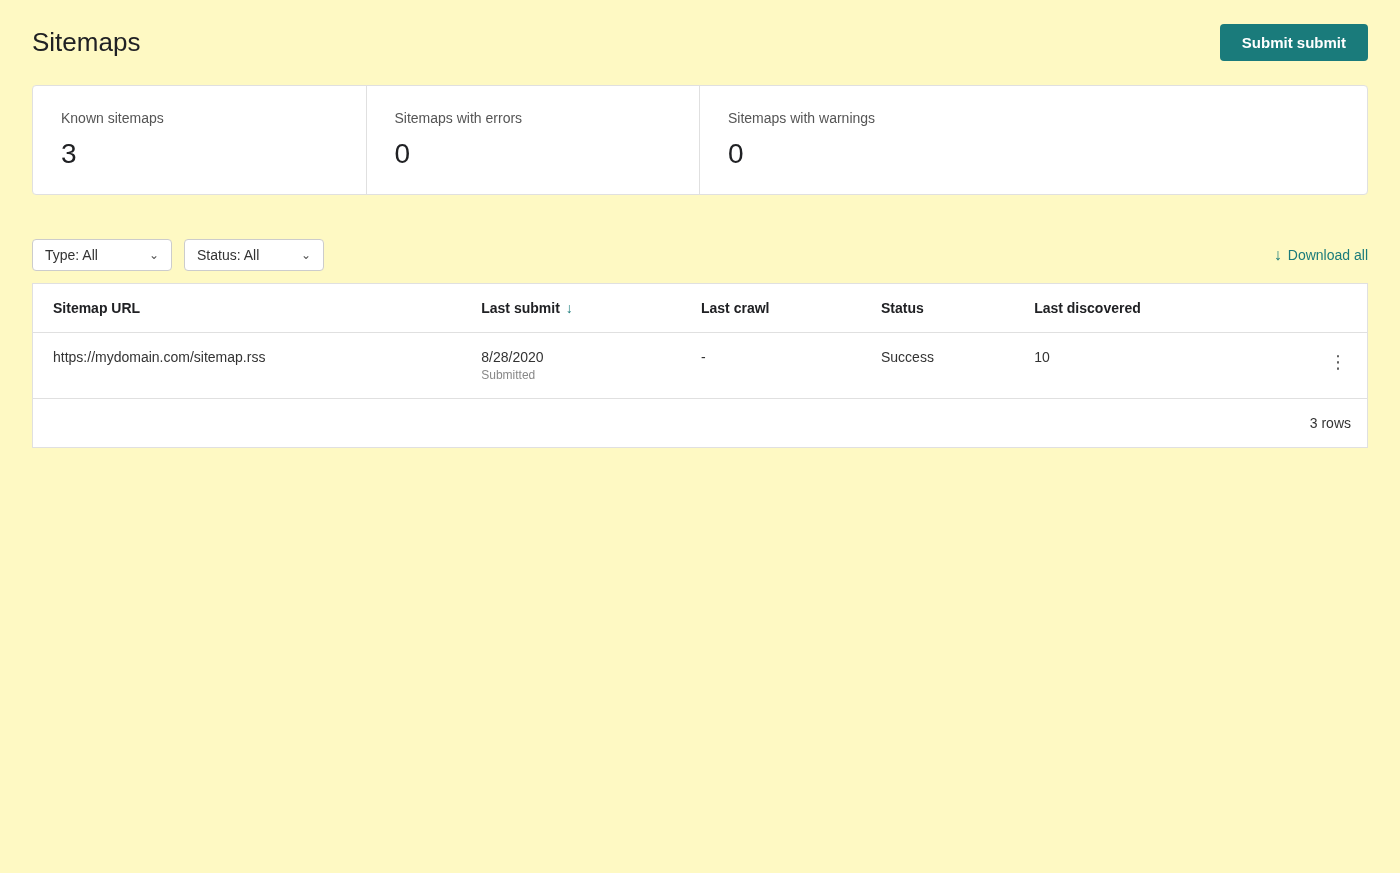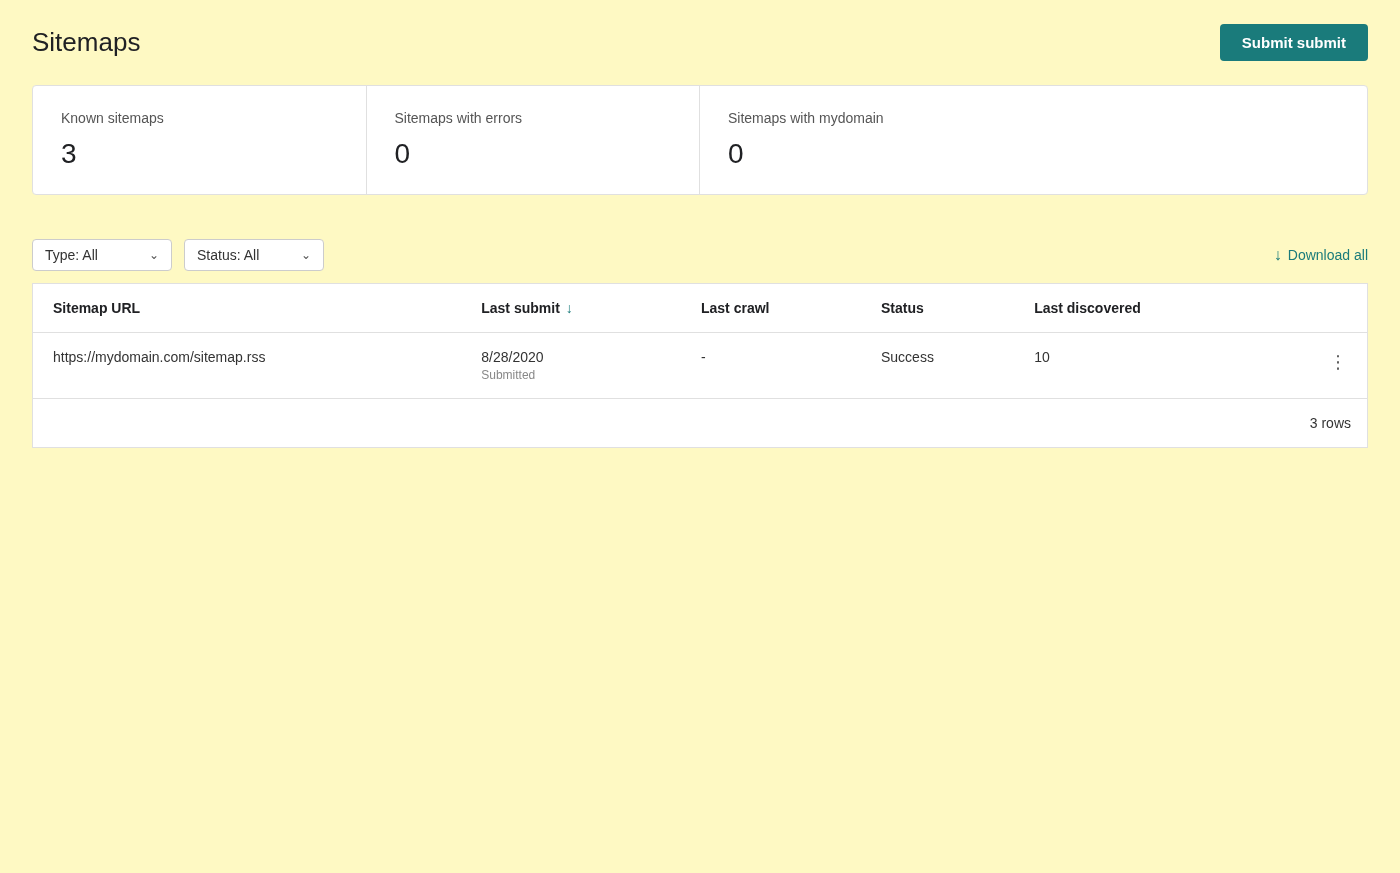--- a/index.html
+++ b/index.html
@@ -217,21 +217,21 @@
   <div class="stats-row">
     <div class="stat-card">
       <div class="stat-label">Known sitemaps</div>
       <div class="stat-value">3</div>
     </div>
     <div class="stat-card">
       <div class="stat-label">Sitemaps with errors</div>
       <div class="stat-value">0</div>
     </div>
     <div class="stat-card">
-      <div class="stat-label">Sitemaps with mydomain</div>
+      <div class="stat-label">Sitemaps with warnings</div>
       <div class="stat-value">0</div>
     </div>
   </div>
 
 
   <div class="filter-bar">
     <div class="filter-left">
       <div class="filter-select">
         <span class="label">Type: All</span>
         <span class="chevron">⌄</span>

